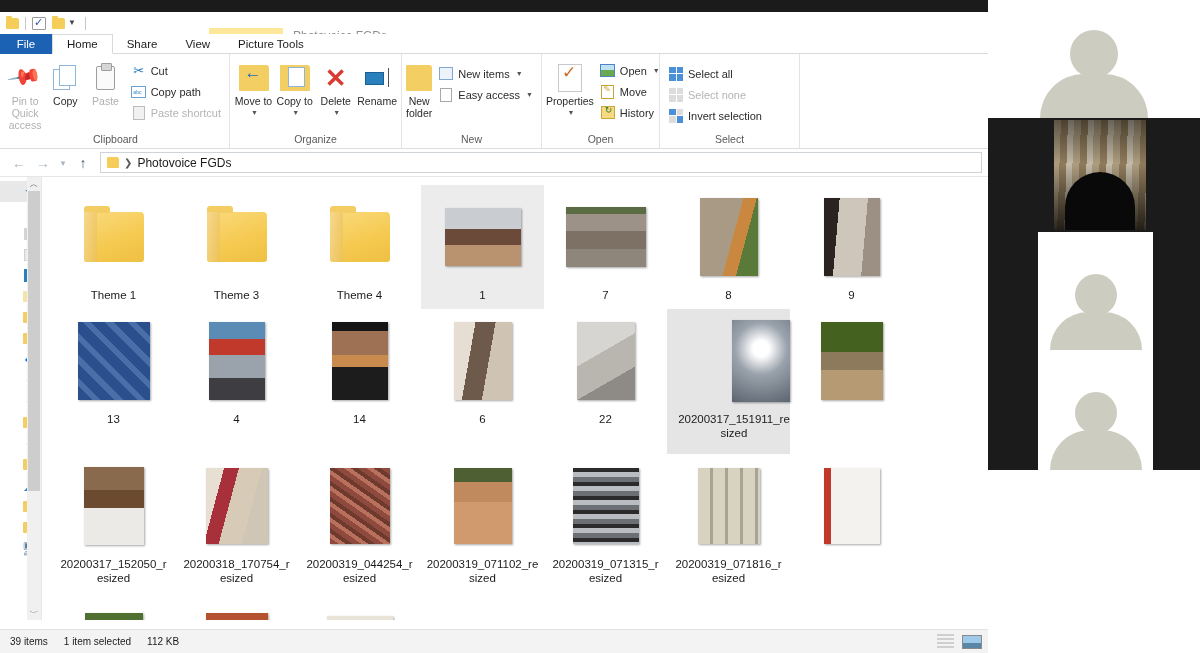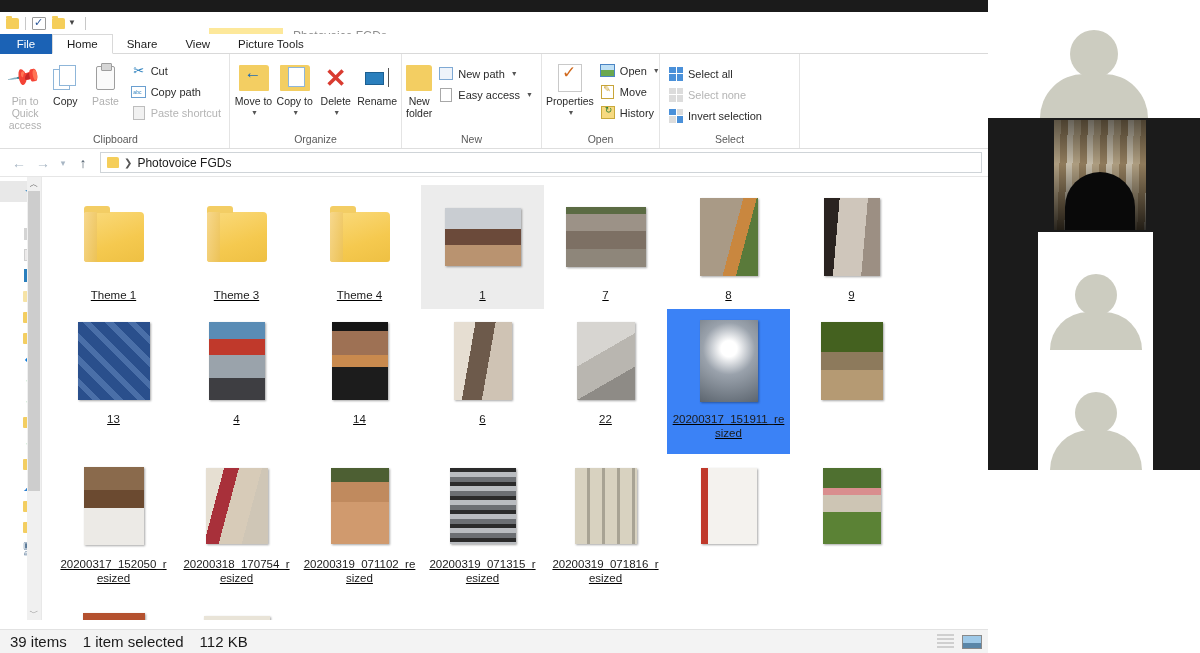--- a/index.html
+++ b/index.html
@@ -215,25 +215,25 @@
   }
 
   .content { flex: 1; position: relative; overflow: hidden; background: #fff; padding-top: 8px; }
   .grid {
     display: flex; flex-wrap: wrap; align-content: flex-start;
     padding-left: 10px;
   }
   .tile {
     width: 123px; height: 124px;
     display: flex; flex-direction: column; align-items: center;
-    padding-top: 6px; cursor: default; text-decoration: underline;
+    padding-top: 6px; cursor: default;
   }
   .tile.tall { height: 145px; }
   .tile.sel-gray { background: #ececec; }
-  .tile.sel-blue { background: #3b82f6; }
+  .tile.sel-blue { background: #e5e5e5; align-items: flex-end; }
   .thumb-wrap { height: 92px; display: flex; align-items: center; justify-content: center; }
   .thumb {
     box-shadow: 1px 1px 2px rgba(0,0,0,.35);
     background-size: cover; background-position: center;
   }
   .tile-label {
     font-size: 11.5px; color: #1b1b1b; text-align: center; line-height: 14px;
     margin-top: 5px; width: 112px; word-break: break-all;
   }
   .folder-ico {
@@ -249,21 +249,21 @@
     content: ""; position: absolute; left: 0; top: 0; width: 13px; height: 50px;
     background: linear-gradient(100deg,#f7d88d,#ecc256); border-radius: 2px 0 0 3px;
   }
 
   
   .statusbar {
     height: 24px; background: #f3f3f3; border-top: 1px solid #e2e2e2;
     display: flex; align-items: center; padding-left: 10px; gap: 16px;
     position: absolute; left: 0; bottom: 0; width: 990px;
   }
-  .status-txt { font-size: 15px; color: #1b1b1b; }
+  .status-txt { font-size: 10px; color: #1b1b1b; }
   .status-right { position: absolute; right: 8px; display: flex; align-items: center; gap: 8px; }
   .view-ico { width: 17px; height: 15px; display: grid; grid-template-rows: repeat(4,1fr); gap: 1px; }
   .view-ico i { background: #cfcfcf; height: 2px; display: block; }
   .view-ico2 { width: 20px; height: 14px; background: linear-gradient(#9ec9e8 55%, #5a86a8 55%); border: 1px solid #8a8a8a; }
 
   
   .vcall { position: absolute; right: 0; top: 0; width: 212px; height: 653px; background: #1b1b1b; }
   .vtile { position: absolute; left: 0; width: 212px; overflow: hidden; }
   .avatar-tile { background: #ffffff; display: flex; align-items: flex-end; justify-content: center; }
   .avatar {
@@ -404,21 +404,21 @@
             <div class="big-ico">
                 <div class="ico-newfolder"></div>
               </div>
             <span>New folder</span>
           </div>
           <div class="small-col" style="padding-top:6px">
             <div class="small-btn">
               <span class="sico">
                   <span class="ic-newitem"></span>
                 </span>
-              <span>New path</span>
+              <span>New items</span>
               <span class="caret">▼</span>
             </div>
             <div class="small-btn">
               <span class="sico">
                   <span class="ic-easy"></span>
                 </span>
               <span>Easy access</span>
               <span class="caret">▼</span>
             </div>
           </div>
@@ -693,20 +693,26 @@
               <div class="thumb" style="width:60px;height:78px;background:linear-gradient(to bottom,#8a6a4c 0 30%,#6b4a30 30% 52%,#eceae6 52% 100%)"></div>
             </div>
             <div class="tile-label">20200317_152050_resized</div>
           </div>
 
           <div class="tile tall">
             <div class="thumb-wrap">
               <div class="thumb" style="width:62px;height:76px;background:linear-gradient(105deg,#e6dfd2 0 22%,#a8303a 22% 40%,#d7cbb8 40% 68%,#cfc6b6 68% 100%)"></div>
             </div>
             <div class="tile-label">20200318_170754_resized</div>
+          </div>
+          <div class="tile tall">
+            <div class="thumb-wrap">
+              <div class="thumb" style="width:60px;height:76px;background:repeating-linear-gradient(35deg,#8e4a3c 0 5px,#b9705c 5px 9px,#6e3a2e 9px 13px)"></div>
+            </div>
+            <div class="tile-label">20200319_044254_resized</div>
           </div>
           <div class="tile tall">
             <div class="thumb-wrap">
               <div class="thumb" style="width:58px;height:76px;background:linear-gradient(to bottom,#4d5f33 0 18%,#c08a5e 18% 45%,#d09a6e 45% 100%)"></div>
             </div>
             <div class="tile-label">20200319_071102_resized</div>
           </div>
           <div class="tile tall">
             <div class="thumb-wrap">
               <div class="thumb" style="width:66px;height:76px;background:repeating-linear-gradient(to bottom,#2b2b2b 0 4px,#b9bcc0 4px 9px,#6c6f73 9px 14px)"></div>

